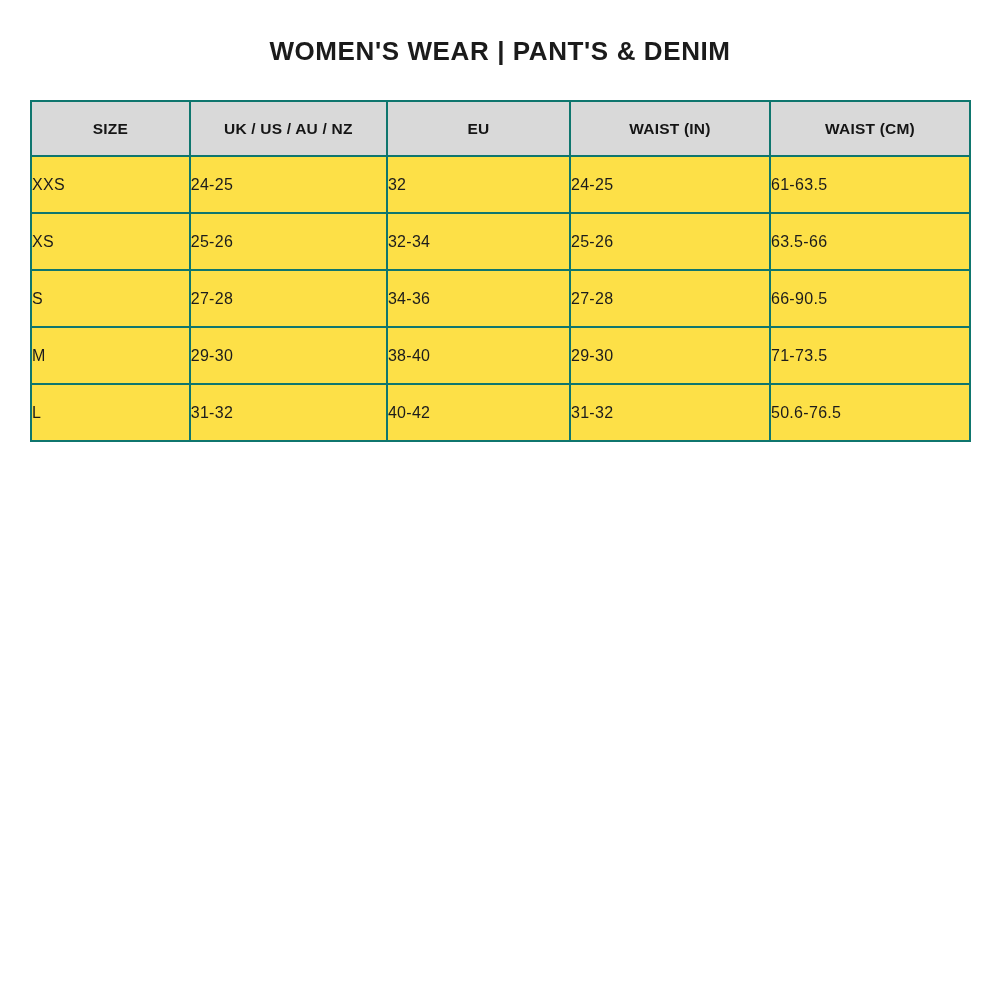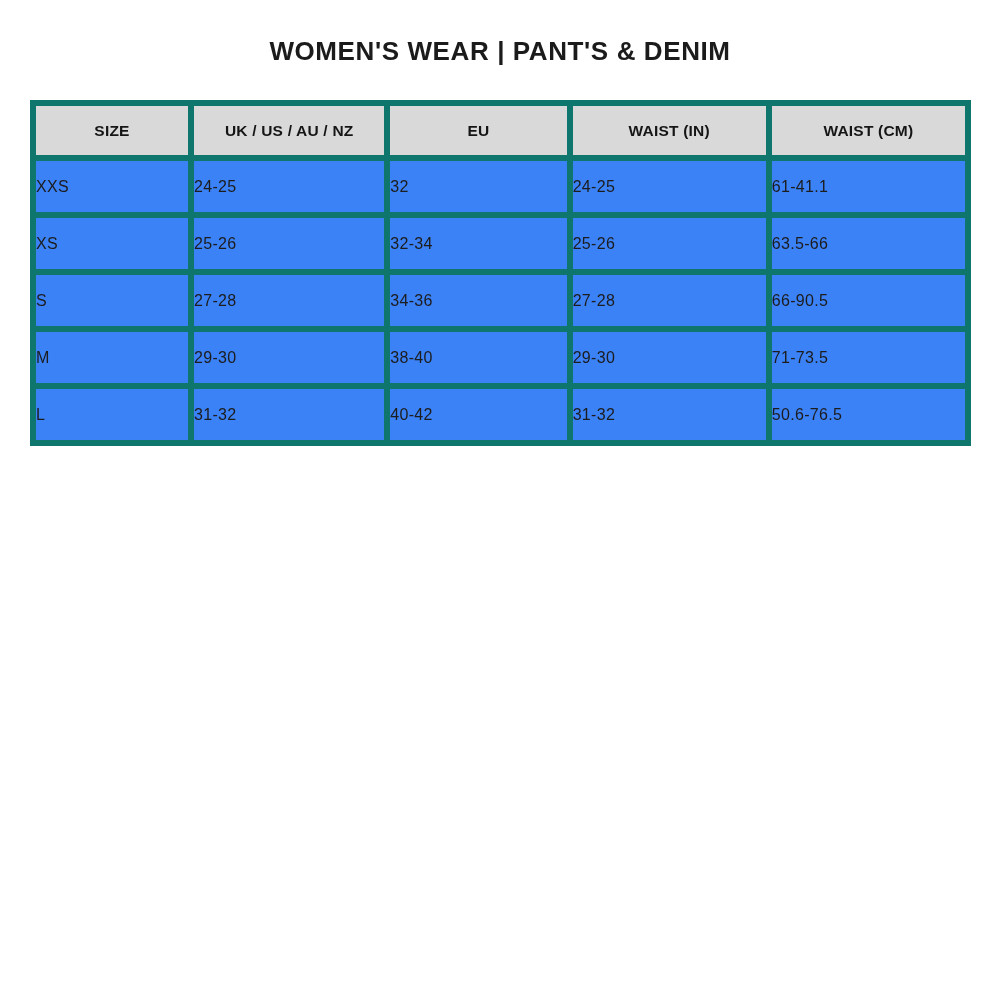--- a/index.html
+++ b/index.html
@@ -32,34 +32,34 @@
     position: absolute;
     left: 30px;
     top: 100px;
     width: 941px;
     border-collapse: collapse;
     table-layout: fixed;
     background: #ffffff;
   }
   table.size-table th,
   table.size-table td {
-    border: 6px solid #0f766e;
+    border: 2px solid #0f766e;
     vertical-align: middle;
     padding: 0;
   }
   table.size-table th {
     background: #d9d9d9;
     height: 55px;
     font-size: 15.5px;
     font-weight: 700;
     color: #151515;
     letter-spacing: 0.2px;
   }
   table.size-table td {
-    background: #3b82f6;
+    background: #fde047;
     height: 57px;
     font-size: 16px;
     font-weight: 400;
     color: #1c1c1c;
     letter-spacing: 0.3px;
   }
   table.size-table col.c-size  { width: 16.9%; }
   table.size-table col.c-uk    { width: 21.0%; }
   table.size-table col.c-eu    { width: 19.5%; }
   table.size-table col.c-win   { width: 21.3%; }
@@ -87,21 +87,21 @@
           <th>WAIST (IN)</th>
           <th>WAIST (CM)</th>
         </tr>
     </thead>
     <tbody id="table-body">
         <tr>
           <td>XXS</td>
           <td>24-25</td>
           <td>32</td>
           <td>24-25</td>
-          <td>61-41.1</td>
+          <td>61-63.5</td>
         </tr>
         <tr>
           <td>XS</td>
           <td>25-26</td>
           <td>32-34</td>
           <td>25-26</td>
           <td>63.5-66</td>
         </tr>
         <tr>
           <td>S</td>

